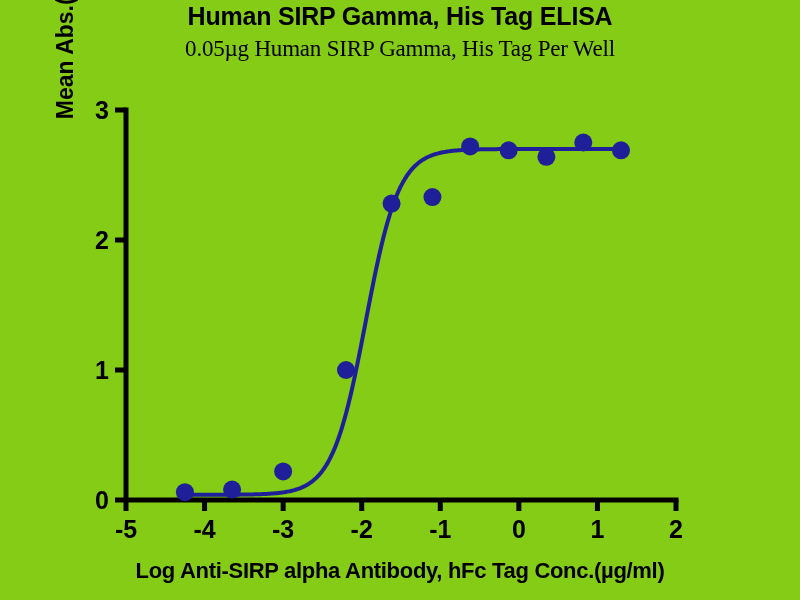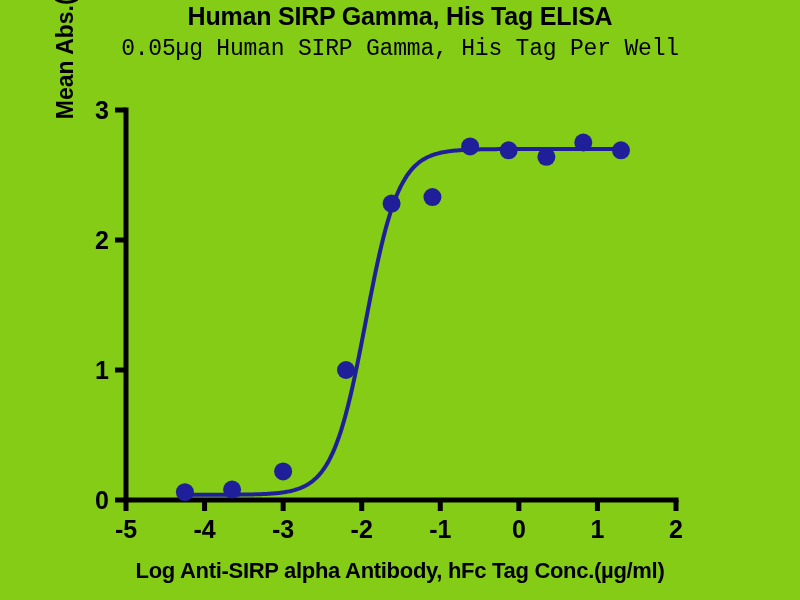--- a/index.html
+++ b/index.html
@@ -33,21 +33,21 @@
   }
   .subtitle {
     position: absolute;
     top: 36px;
     left: 0;
     width: 800px;
     text-align: center;
     font-size: 23px;
     font-weight: normal;
     letter-spacing: -0.2px;
-    font-family: Liberation Mono, monospace;
+    font-family: Liberation Serif, serif;
   }
   .xaxis-title {
     position: absolute;
     top: 558px;
     left: 0;
     width: 800px;
     text-align: center;
     font-size: 22px;
     font-weight: bold;
     letter-spacing: -0.3px;

